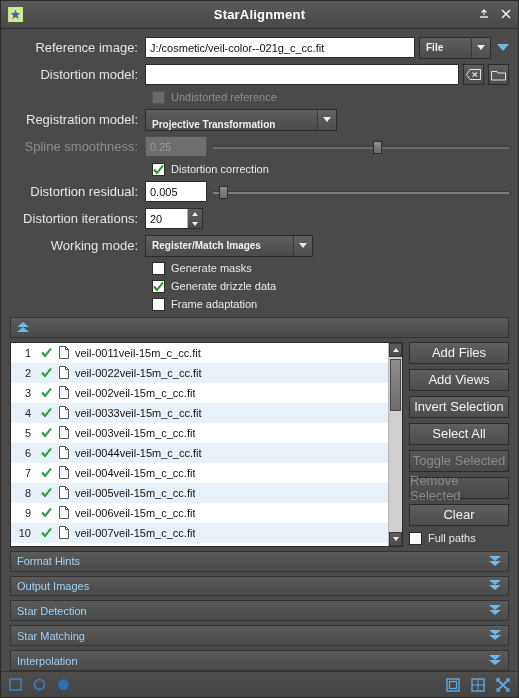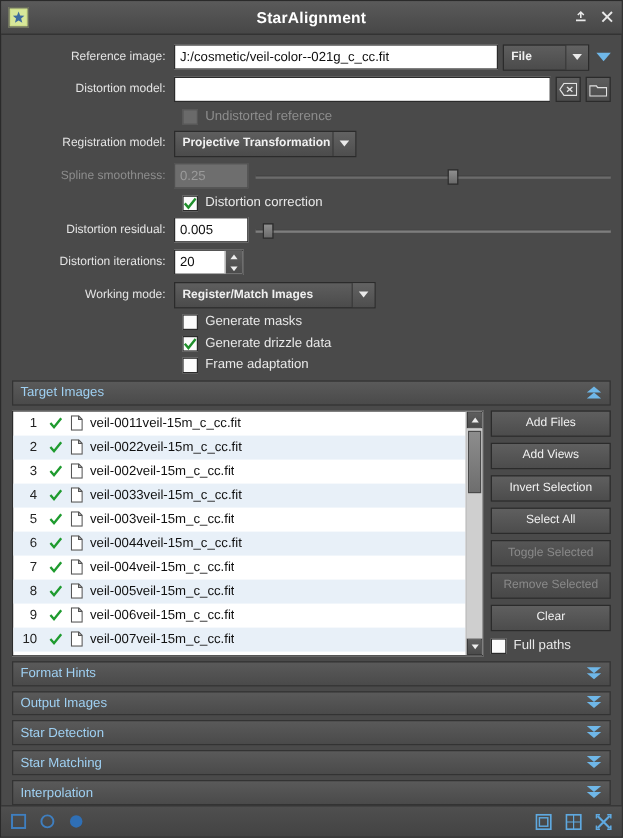--- a/index.html
+++ b/index.html
@@ -63,21 +63,21 @@
   }
   .row {
     display:flex; align-items:center;
     margin-bottom:5px;
     min-height:22px;
   }
   .lbl {
     width:135px;
     text-align:right;
     padding-right:7px;
-    font-size:10px;
+    font-size:13px;
     color:#e4e4e4;
     flex:0 0 auto;
     white-space:nowrap;
   }
   .lbl.dim { color:#8d8d8d; }
   .txtfield {
     height:21px;
     background:#ffffff;
     border:1px solid #2b2b2b;
     color:#101010;
@@ -281,21 +281,21 @@
     width:100px;
     flex:0 0 auto;
     margin-left:6px;
     display:flex; flex-direction:column;
   }
   .btn {
     height:22px;
     background:linear-gradient(#5f5f5f,#4c4c4c);
     border:1px solid #2b2b2b;
     color:#f2f2f2;
-    font-size:10px;
+    font-size:13px;
     display:flex;align-items:center;justify-content:center;
     margin-bottom:5px;
     cursor:pointer;
   }
   .btn.disabled { color:#8a8a8a; background:linear-gradient(#565656,#484848); }
   .fullpaths { display:flex; align-items:flex-start; margin-top:1px; }
   
   .bottombar {
     height:26px;
     background:linear-gradient(#4f4f4f,#434343);
@@ -364,21 +364,21 @@
       </div>
     </div>
 
     <div class="cbrow" style="padding-left:142px;">
       <div class="cb disabled"></div>
       <div class="cbtext dim">Undistorted reference</div>
     </div>
 
     <div class="row">
       <div class="lbl">Registration model:</div>
-      <div class="combo" style="width:152px;">
+      <div class="combo" style="width:192px;align-items:flex-end;">
         <span class="cap">Projective Transformation</span>
         <span class="arrowbox">
             <i class="caret-down"></i>
           </span>
       </div>
     </div>
 
     <div class="row">
       <div class="lbl dim">Spline smoothness:</div>
       <div class="txtfield" style="width:62px; background:#6e6e6e; color:#9a9a9a; border-color:#505050;">0.25</div>
@@ -444,21 +444,20 @@
       </div>
       <div class="cbtext">Generate drizzle data</div>
     </div>
 
     <div class="cbrow" style="padding-left:142px; margin-bottom:2px;">
       <div class="cb"></div>
       <div class="cbtext">Frame adaptation</div>
     </div>
 
     <div class="section">
-      <span class="stitle">Target Images</span>
       <span class="dblchev up">
           <i></i>
           <i></i>
         </span>
     </div>
 
     <div class="ti-panel">
       <div class="list-wrap">
         <div class="list">
           <div class="lrow">

